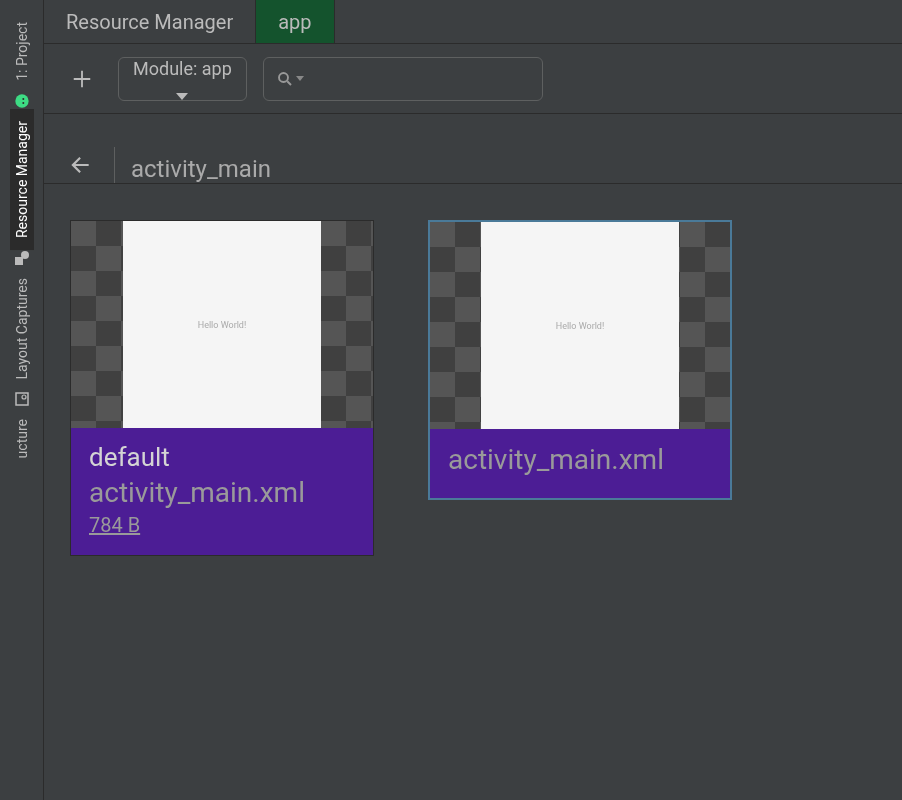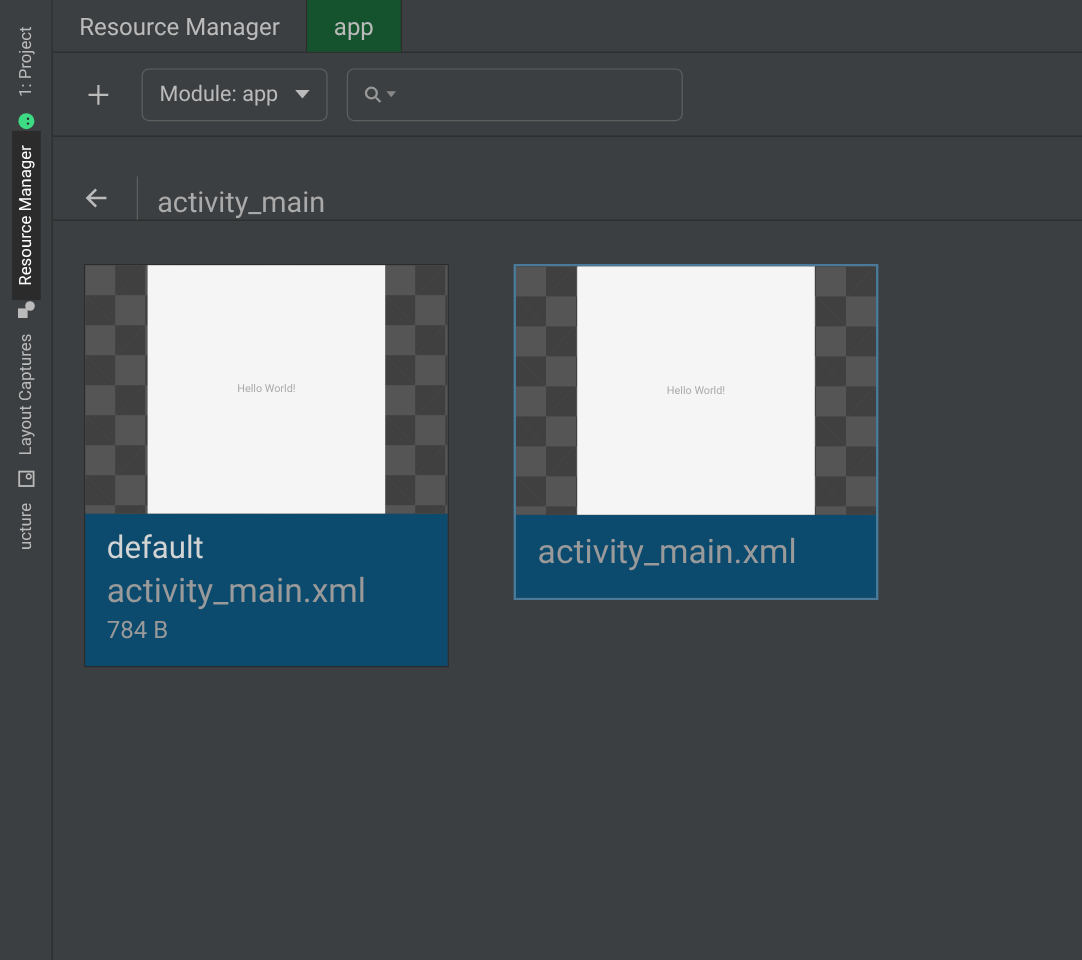--- a/index.html
+++ b/index.html
@@ -95,20 +95,21 @@
       padding: 0 14px;
       border: 1px solid #5e6060;
       border-radius: 6px;
       display: flex;
       align-items: center;
       gap: 14px;
       cursor: pointer;
       font-size: 18px;
       color: #bbbbbb;
       background: #3c3f41;
+      flex-direction: column;
     }
     .chevron-down {
       width: 0; height: 0;
       border-left: 6px solid transparent;
       border-right: 6px solid transparent;
       border-top: 7px solid #bbbbbb;
     }
     .search-box {
       height: 44px;
       width: 280px;
@@ -200,36 +201,37 @@
       width: 198px;
       height: 100%;
       background: #f5f5f5;
       display: flex;
       align-items: center;
       justify-content: center;
       font-size: 9px;
       color: #aaa;
     }
     .card-footer {
-      background: #0c4a6e;
+      background: #4c1d95;
       padding: 14px 18px 18px 18px;
     }
     .card-title {
       font-size: 26px;
       color: #d4d4d4;
       margin-bottom: 4px;
     }
     .card-filename {
       font-size: 28px;
       color: #9a9a9a;
       margin-bottom: 4px;
     }
     .card-size {
       font-size: 20px;
       color: #9a9a9a;
+      text-decoration: underline;
     }
   </style>
 </head>
 <body>
 
 <div class="sidebar-rail">
   <div class="rail-tab">
     <span>1: Project</span>
   </div>
   <span class="rail-icon">

